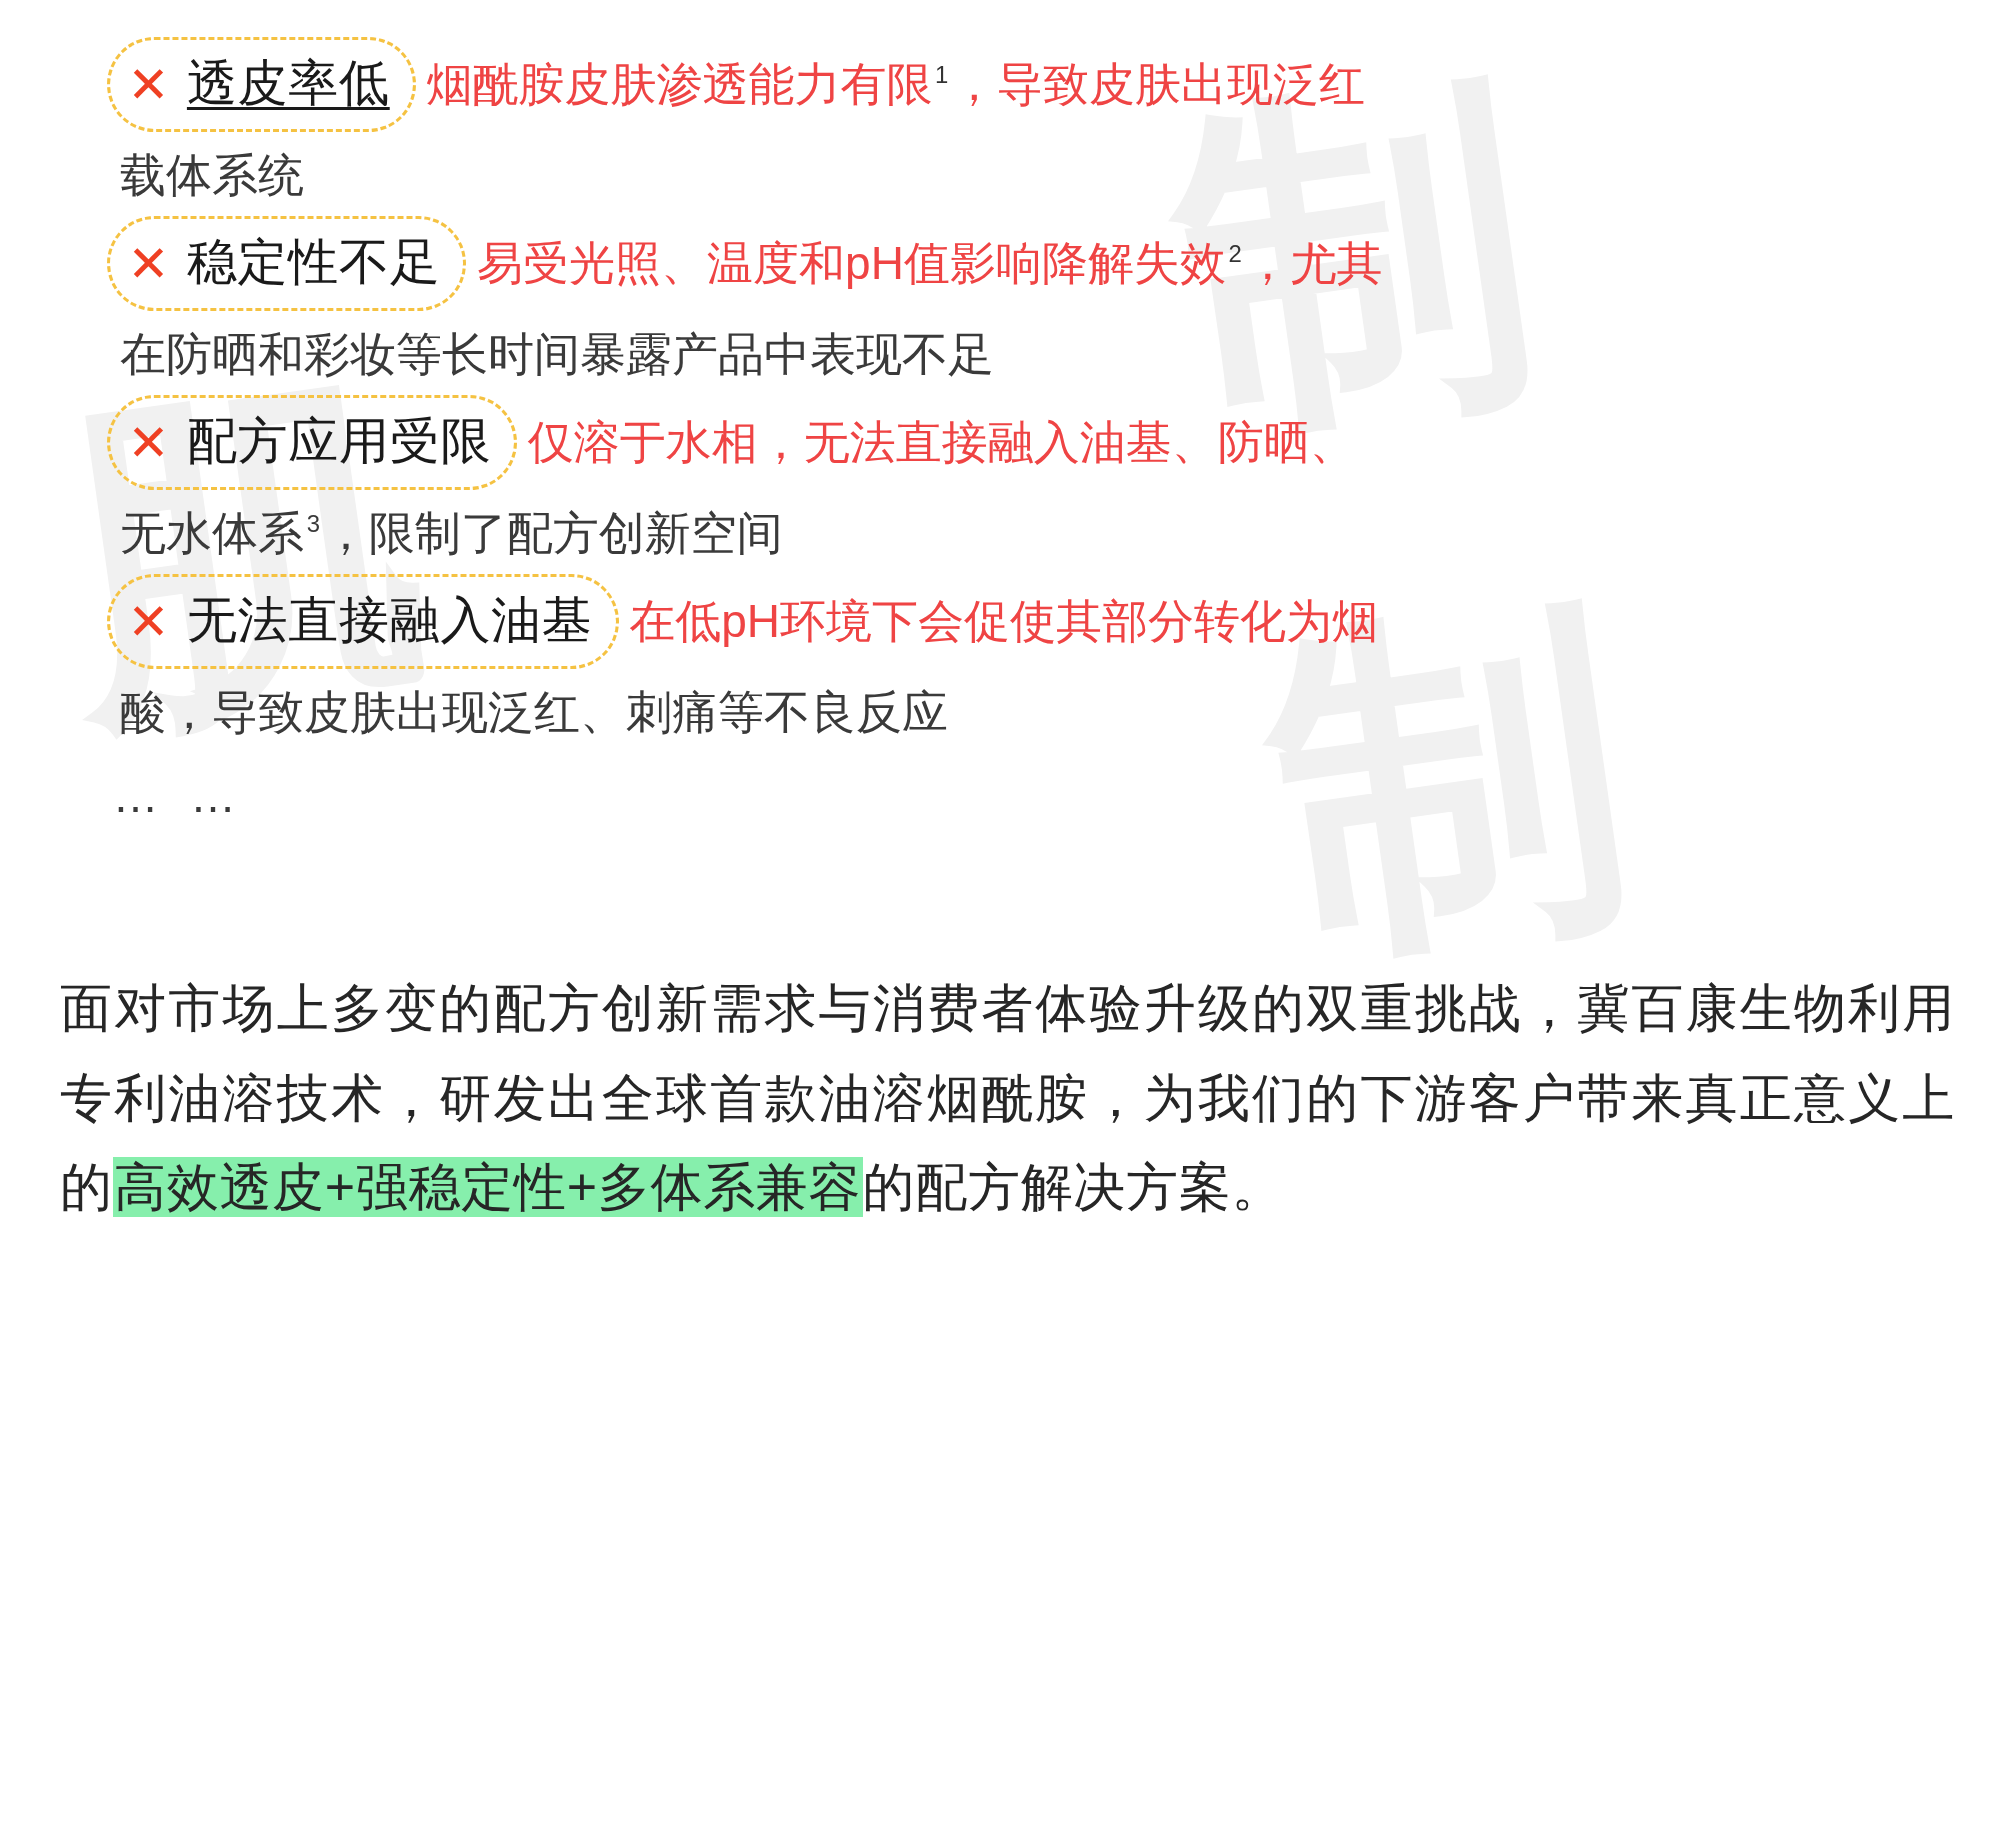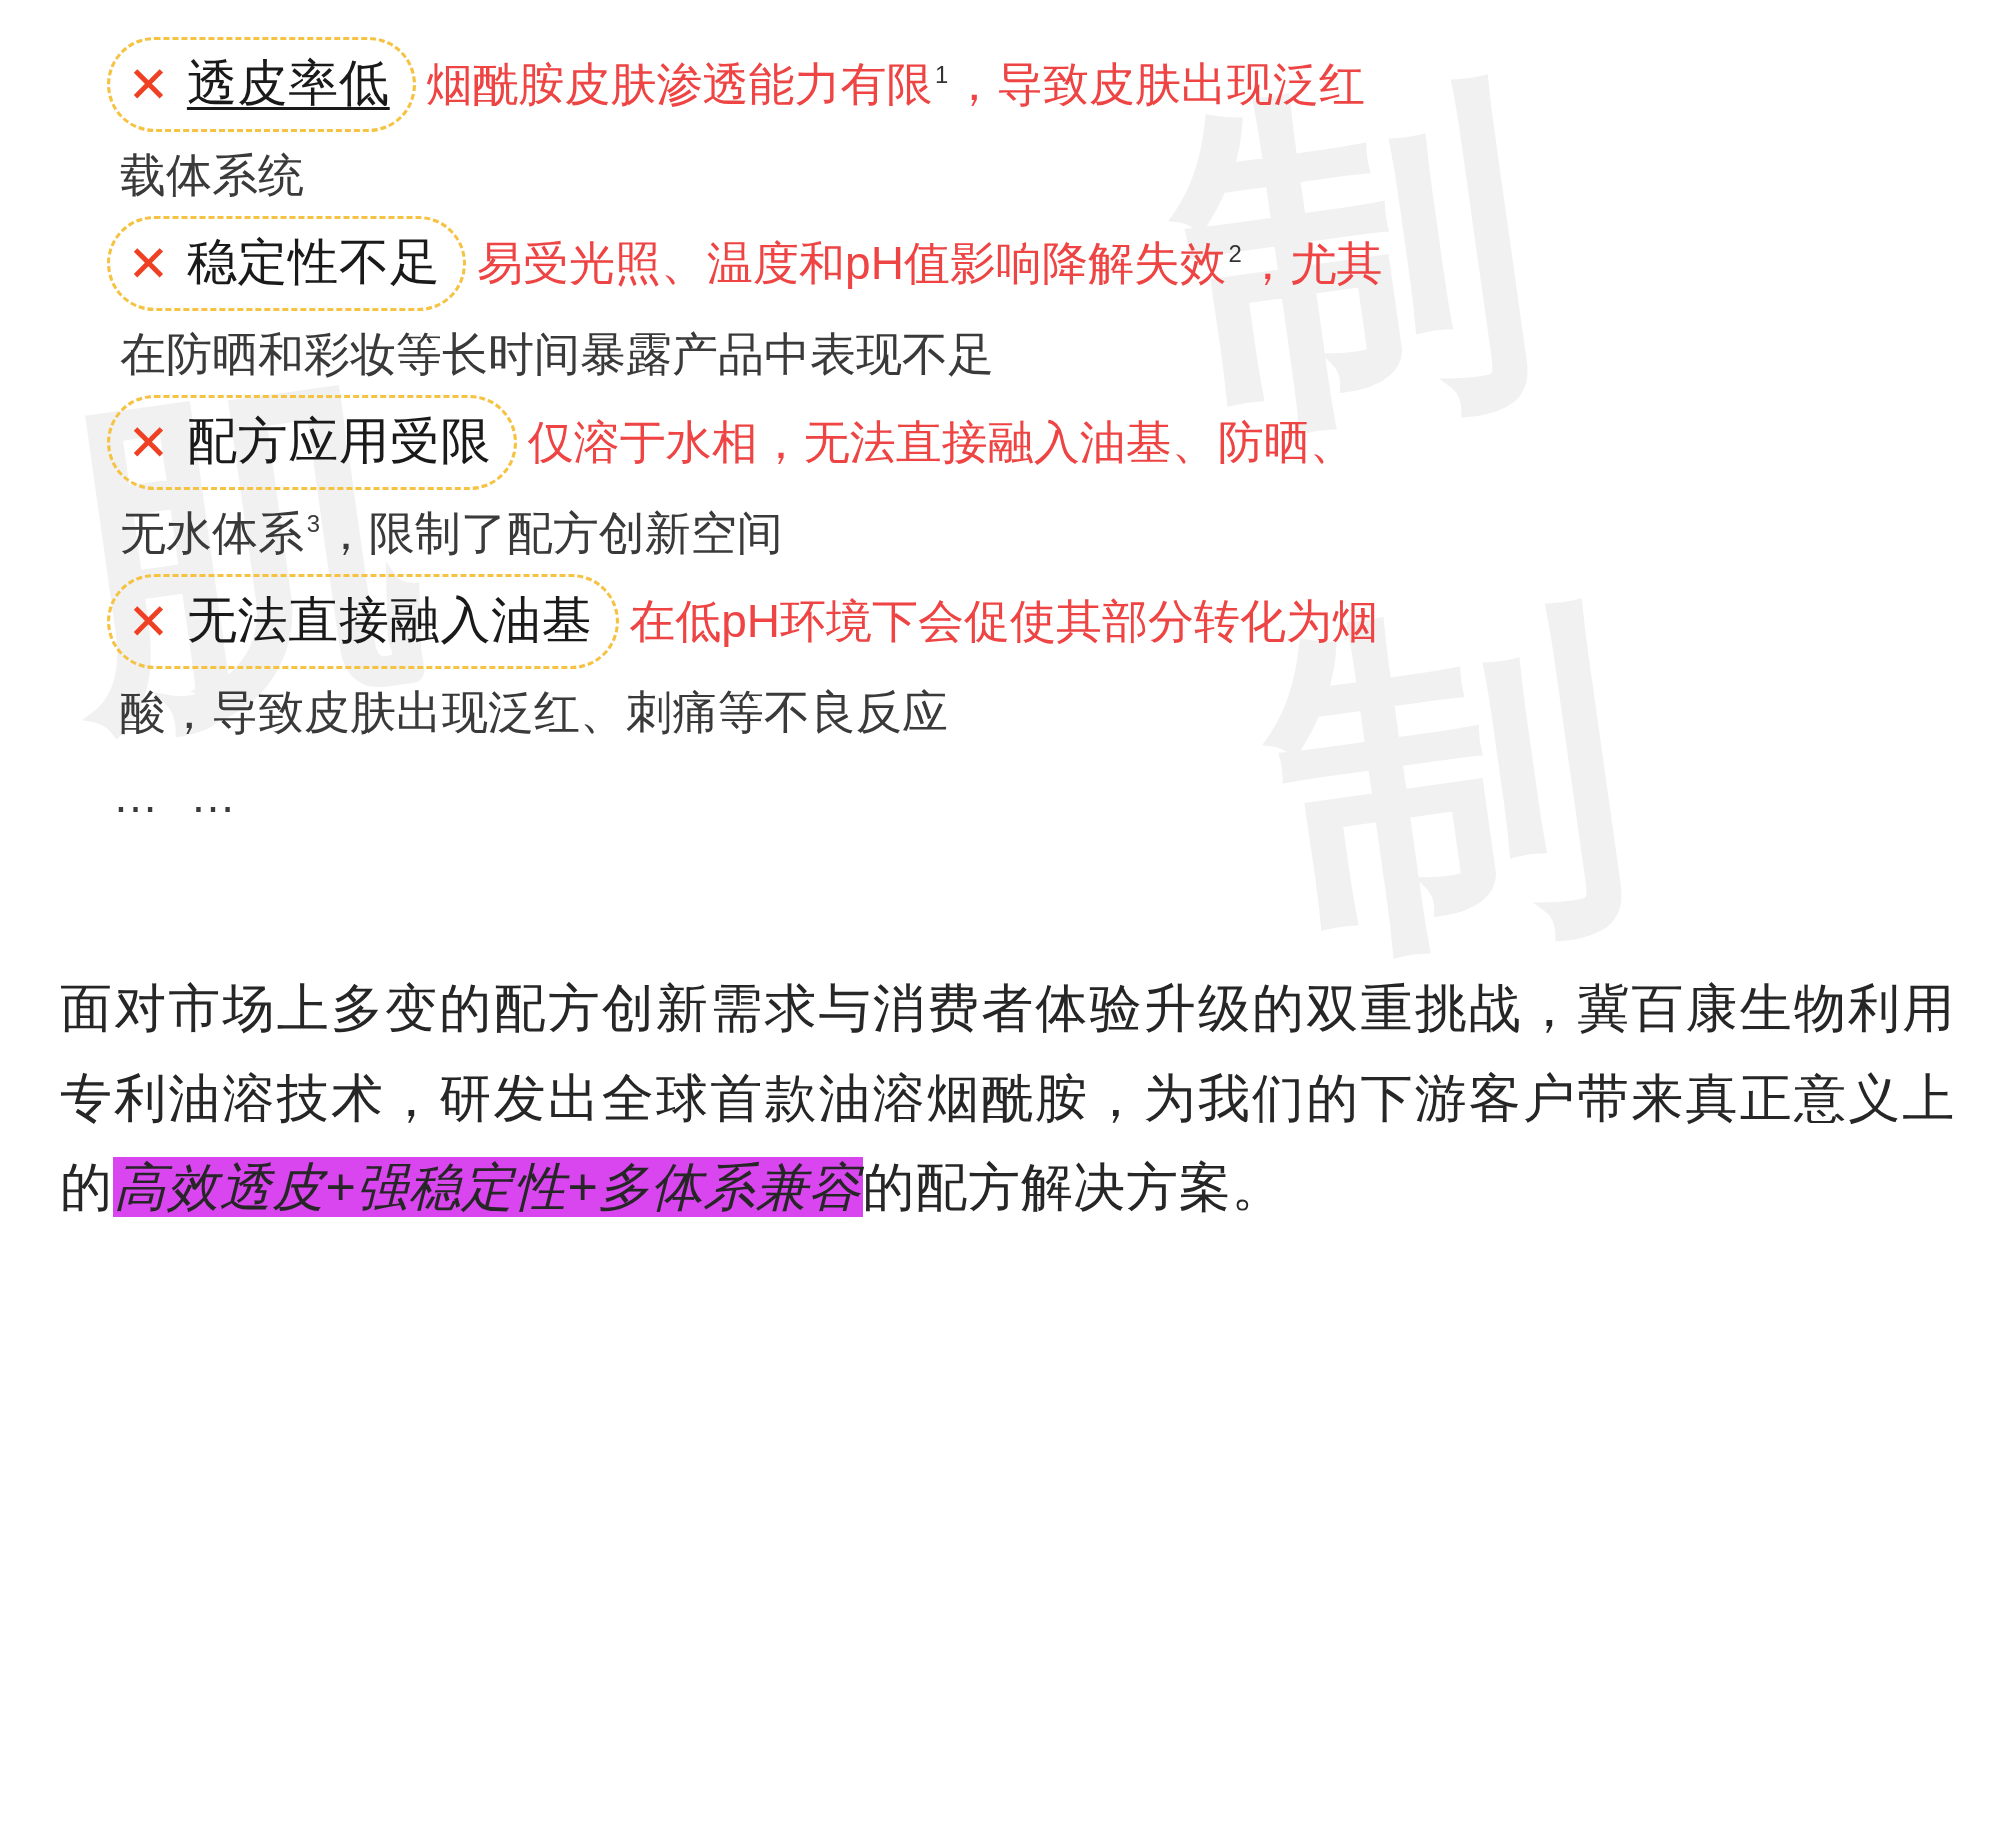--- a/index.html
+++ b/index.html
@@ -123,24 +123,23 @@
   
   #summary {
     margin-top: 141px;
     font-size: 52px;
     line-height: 1.72;
     color: #262626;
     letter-spacing: 0.7px;
     text-align: justify;
   }
   .hl {
-    background: #d946ef;
+    background: #86efac;
     padding: 1.3px 1.3px;
     box-decoration-break: clone;
-    font-style: italic;
     -webkit-box-decoration-break: clone;
   }
 </style>
 </head>
 <body>
 
 <div id="watermark">
   <div class="wm-text wm-a">肌</div>
   <div class="wm-text wm-b">制</div>
   <div class="wm-text wm-c">制</div>

